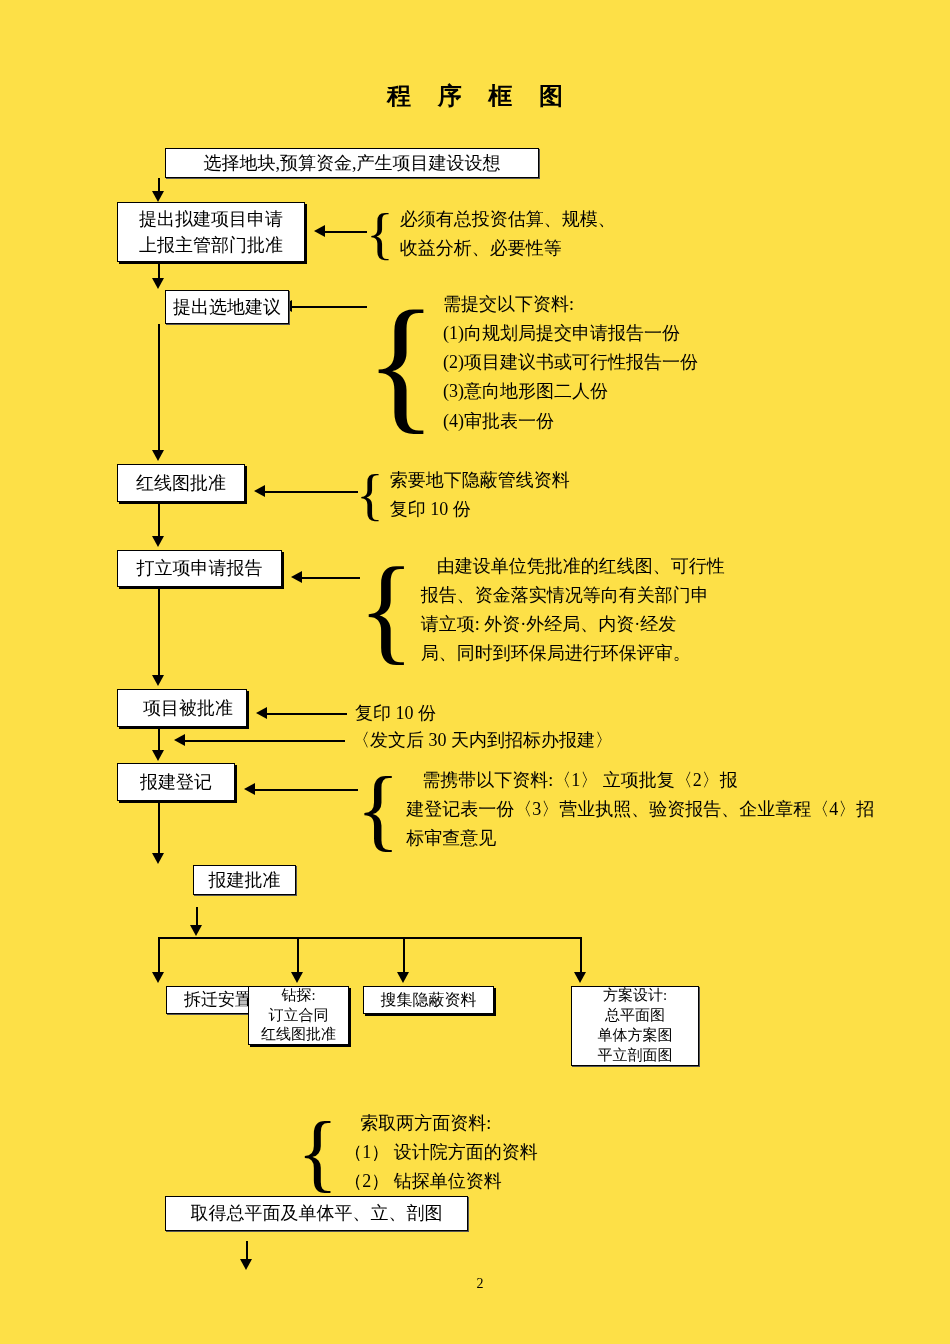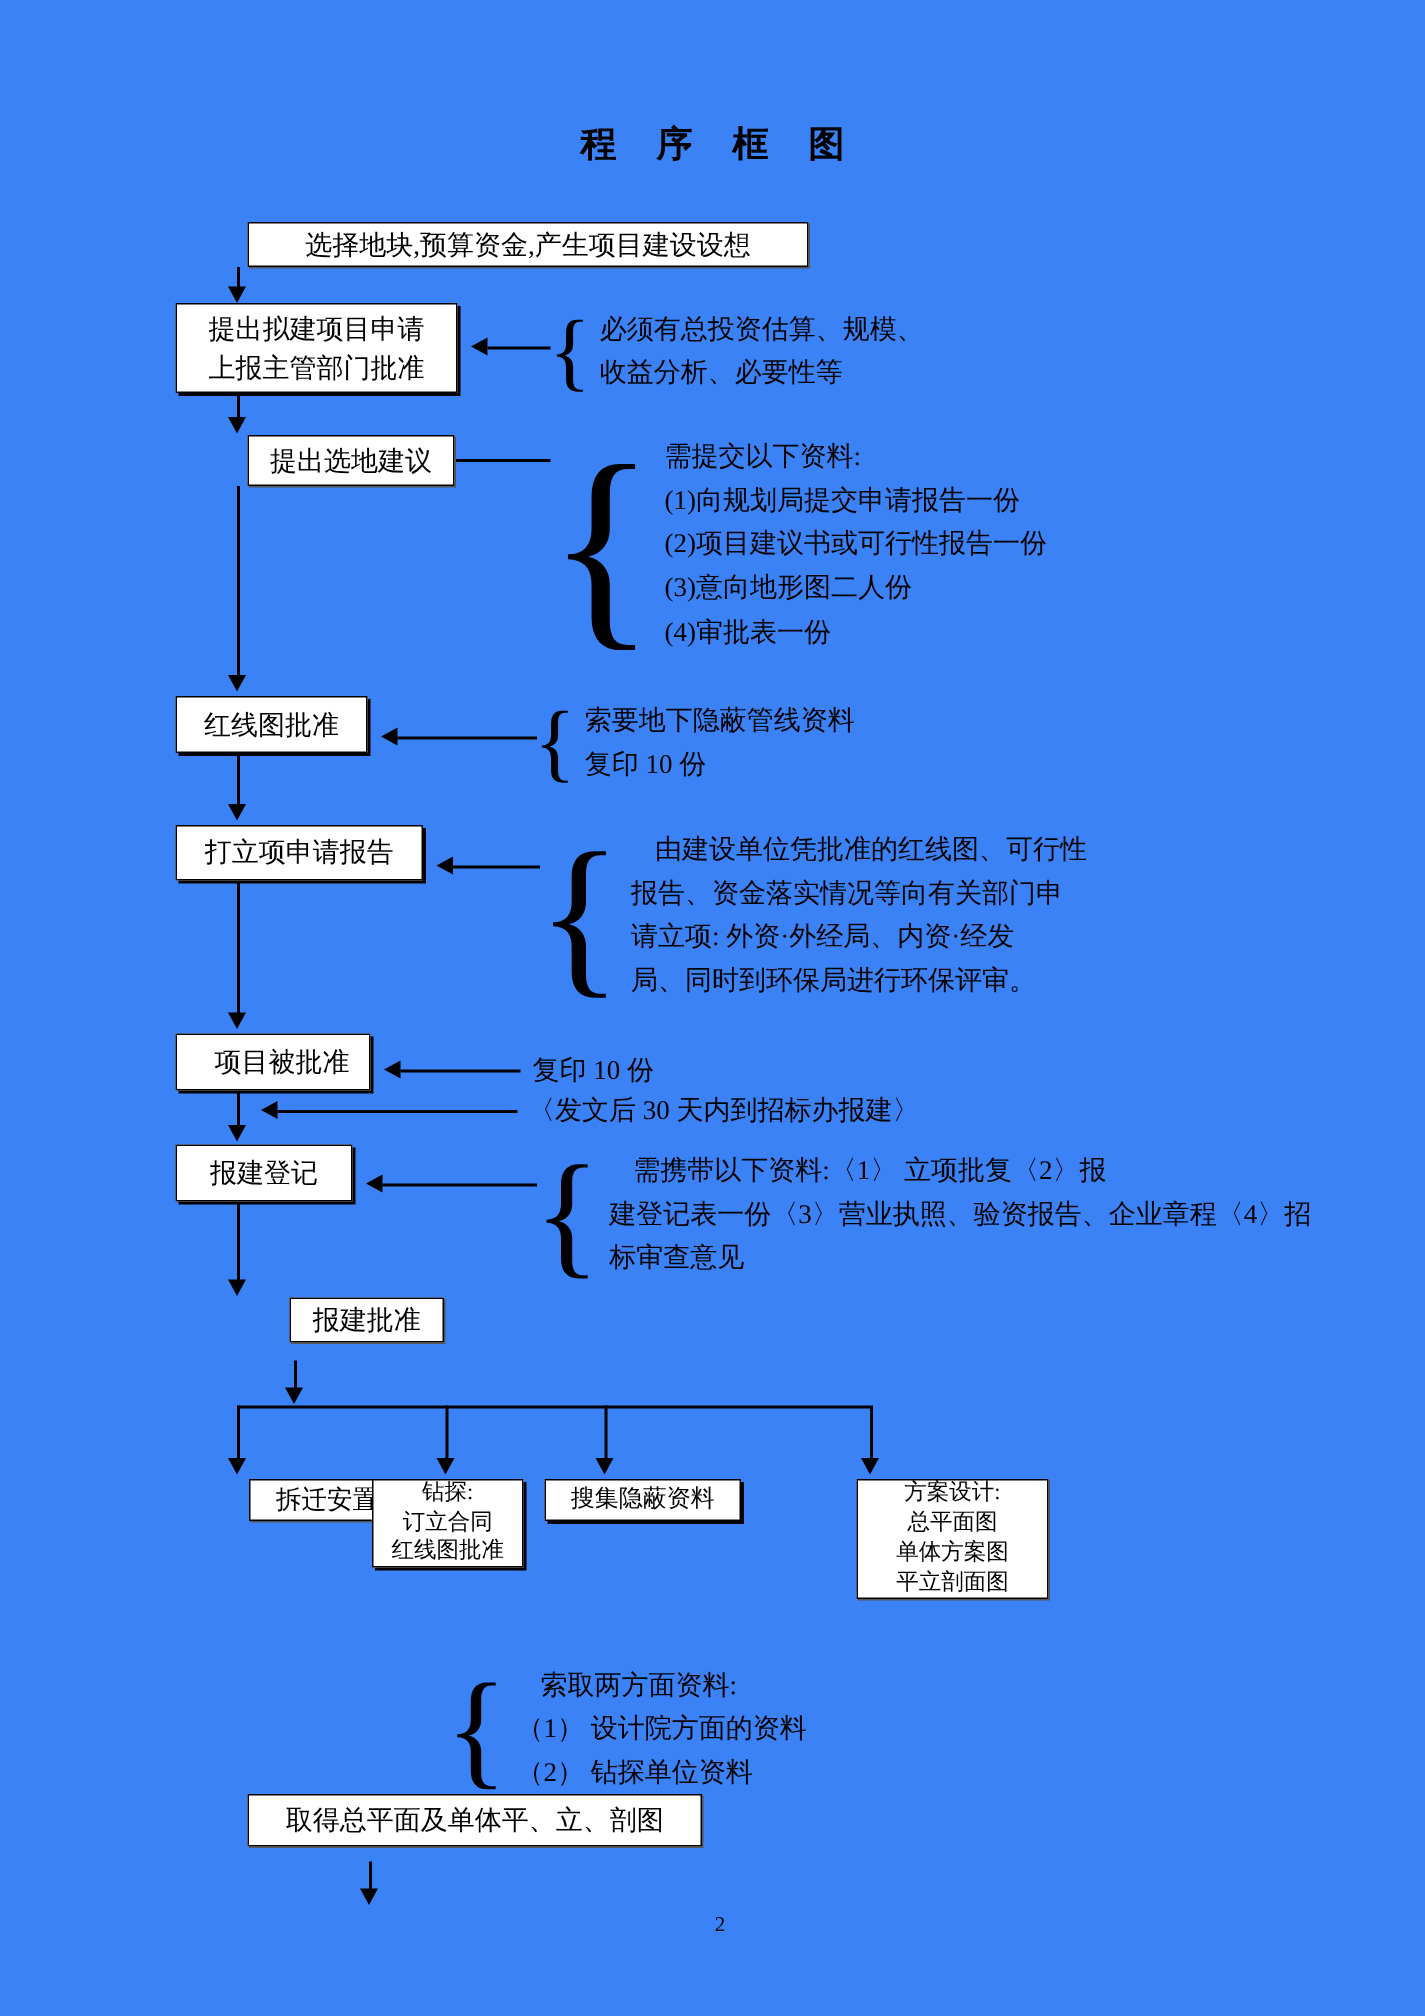--- a/index.html
+++ b/index.html
@@ -8,21 +8,21 @@
     background: #ffffff;
   }
   body {
     font-family: "Liberation Serif", "DejaVu Serif", serif;
     color: #000000;
   }
   #page {
     position: relative;
     width: 950px;
     height: 1344px;
-    background: #3b82f6;
+    background: #fde047;
     overflow: hidden;
   }
 
   
   .title {
     position: absolute;
     left: 0;
     top: 80px;
     width: 950px;
     text-align: center;
@@ -157,21 +157,21 @@
     <span class="brace" style="font-size:58px;">{</span>
     <span class="annot-text">
       <span class="ln">必须有总投资估算、规模、</span>
       <span class="ln">收益分析、必要性等</span>
     </span>
   </div>
 
   <div class="vline" style="left:158px; top:264px; height:16px;"></div>
   <div class="arrow-down" style="left:152px; top:278px;"></div>
 
-  <div class="box flat" style="left:117px; top:290px; width:138px; height:34px;">
+  <div class="box flat" style="left:117px; top:290px; width:124px; height:34px;">
     <span class="ln">提出选地建议</span>
   </div>
 
   <div class="lead" style="left:292px; top:306px; width:75px;"></div>
   <div class="arrow-left" style="left:281px; top:300px;"></div>
   <div class="annot" style="left:365px; top:290px;">
     <span class="brace" style="font-size:150px;">{</span>
     <span class="annot-text">
       <span class="ln">需提交以下资料:</span>
       <span class="ln">(1)向规划局提交申请报告一份</span>

